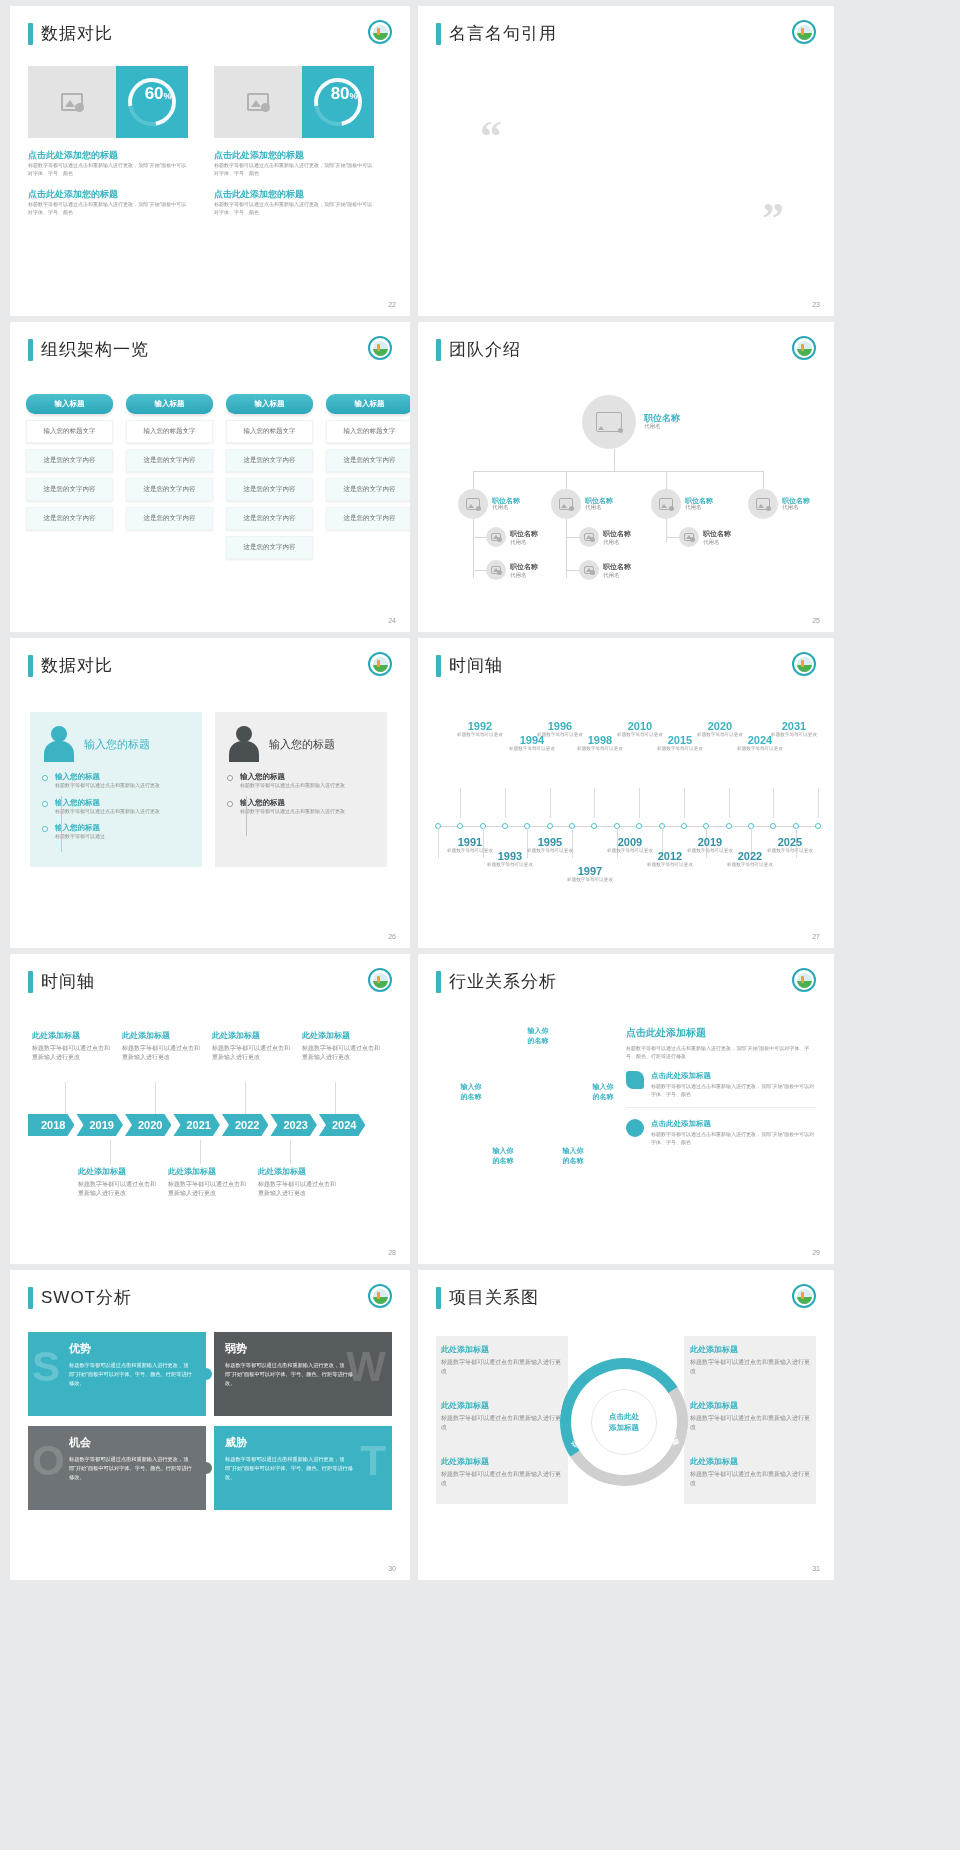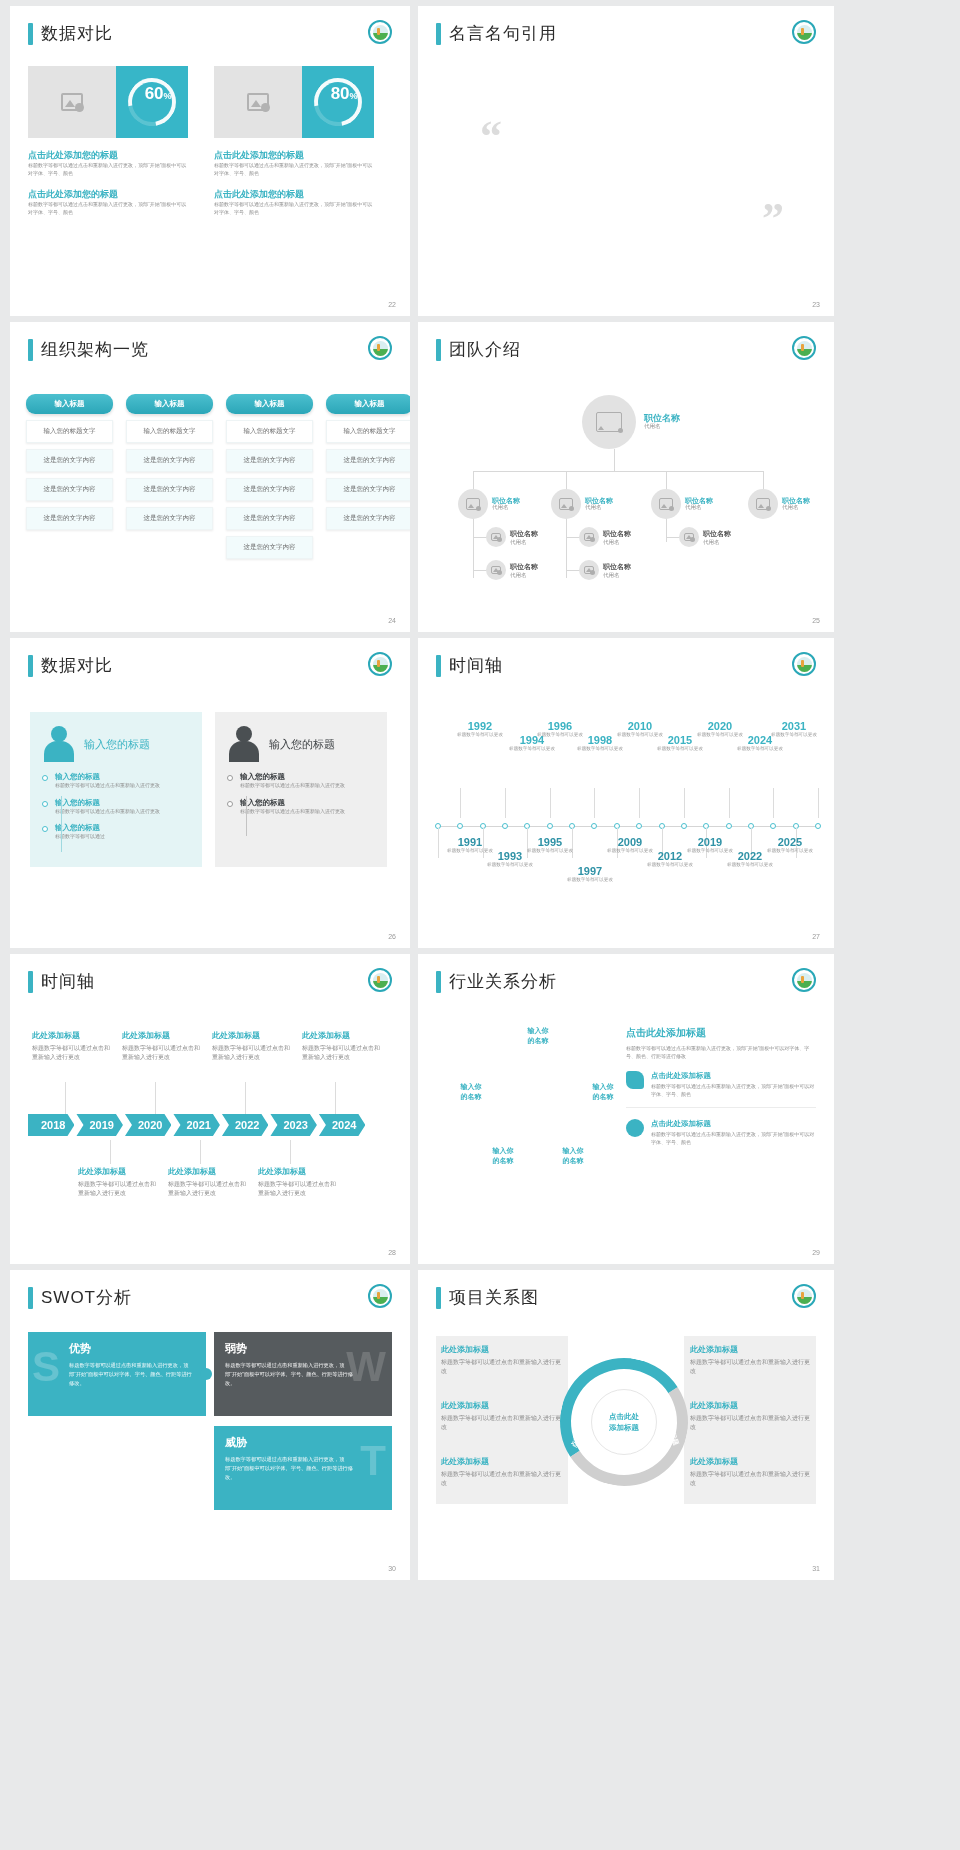--- a/index.html
+++ b/index.html
@@ -694,20 +694,26 @@
         <div class="ghost" style="left:4px;top:14px">S</div>
         <h4 style="margin-left:30px">优势</h4>
         <p style="margin-left:30px">标题数字等都可以通过点击和重新输入进行更改，顶部“开始”面板中可以对字体、字号、颜色、行距等进行修改。</p>
         <div class="knob" style="background:#3bb3c3;right:-6px;top:36px"></div>
       </div>
       <div class="q s2">
         <div class="ghost dk" style="right:6px;top:14px">W</div>
         <h4>弱势</h4>
         <p style="width:128px">标题数字等都可以通过点击和重新输入进行更改，顶部“开始”面板中可以对字体、字号、颜色、行距等进行修改。</p>
       </div>
+      <div class="q s3">
+        <div class="ghost dk" style="left:4px;top:14px">O</div>
+        <h4 style="margin-left:30px">机会</h4>
+        <p style="margin-left:30px">标题数字等都可以通过点击和重新输入进行更改，顶部“开始”面板中可以对字体、字号、颜色、行距等进行修改。</p>
+        <div class="knob" style="background:#6d7376;right:-6px;top:36px"></div>
+      </div>
       <div class="q s4">
         <div class="ghost" style="right:6px;top:14px">T</div>
         <h4>威胁</h4>
         <p style="width:128px">标题数字等都可以通过点击和重新输入进行更改，顶部“开始”面板中可以对字体、字号、颜色、行距等进行修改。</p>
       </div>
     </div>
     <div class="pg">30</div>
   </div>
 
   <div class="slide">

